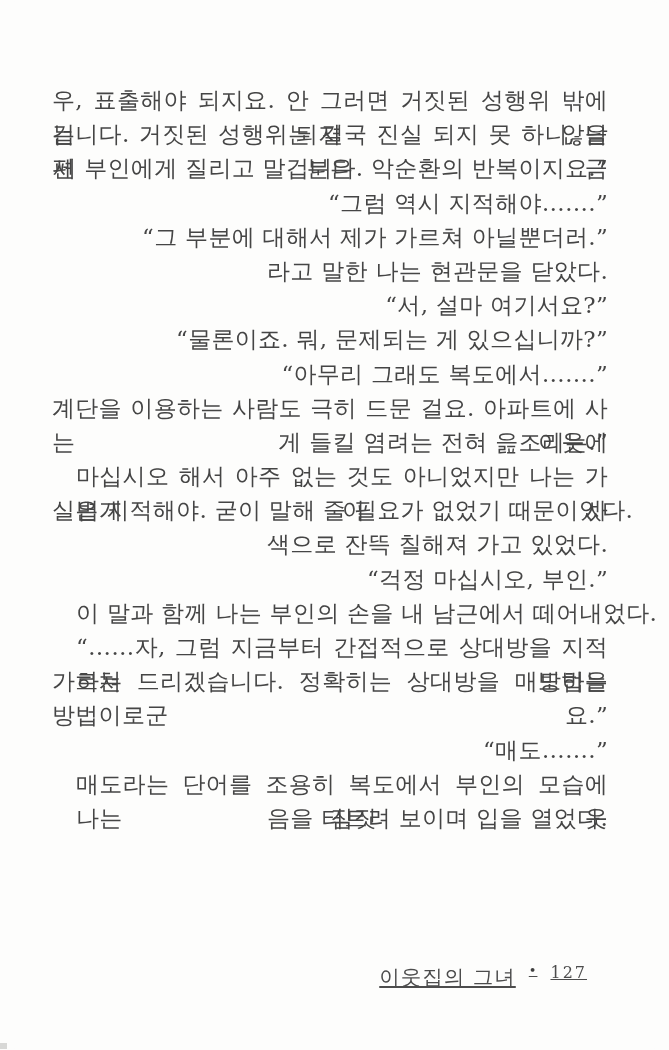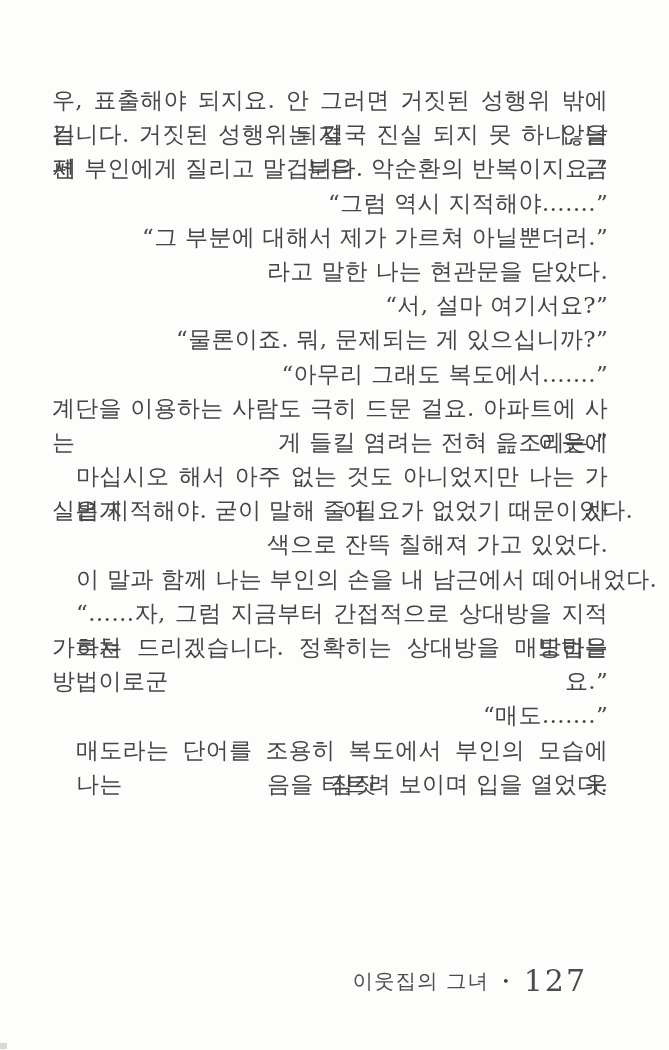--- a/index.html
+++ b/index.html
@@ -46,31 +46,31 @@
     padding-left: 24px;
   }
   .footer {
     position: absolute;
     top: 963px;
     right: 82px;
     font-size: 20.5px;
     letter-spacing: 1px;
     color: #4c4c4c;
     display: flex;
-    align-items: center;
     gap: 13px;
+    text-decoration: underline;
   }
   .footer .sep {
     font-size: 13px;
     line-height: 1;
     transform: translateY(1px);
     color: #3f3f3f;
   }
   .footer .pagenum {
-    font-size: 30px;
+    font-size: 16px;
     letter-spacing: 2px;
   }
   .scan-speck {
     position: absolute;
     left: 0px;
     top: 1043px;
     width: 7px;
     height: 6px;
     background: #d8d8d6;
   }
@@ -89,20 +89,21 @@
       <div class="line indent">“그 부분에 대해서 제가 가르쳐 아닐뿐더러.”</div>
       <div class="line indent">라고 말한 나는 현관문을 닫았다.</div>
       <div class="line indent">“서, 설마 여기서요?”</div>
       <div class="line indent">“물론이죠. 뭐, 문제되는 게 있으십니까?”</div>
       <div class="line indent">“아무리 그래도 복도에서…….”</div>
       <div class="line justify">계단을 이용하는 사람도 극히 드문 걸요. 아파트에 사는 이웃에</div>
       <div class="line">게 들킬 염려는 전혀 읊조리는.”</div>
       <div class="line indent justify">마십시오 해서 아주 없는 것도 아니었지만 나는 가볍게 이 사</div>
       <div class="line">실은 지적해야. 굳이 말해 줄 필요가 없었기 때문이었다.</div>
       <div class="line">색으로 잔뜩 칠해져 가고 있었다.</div>
+      <div class="line indent">“걱정 마십시오, 부인.”</div>
       <div class="line indent">이 말과 함께 나는 부인의 손을 내 남근에서 떼어내었다.</div>
       <div class="line indent justify">“……자, 그럼 지금부터 간접적으로 상대방을 지적하는 방법을</div>
       <div class="line justify">가르쳐 드리겠습니다. 정확히는 상대방을 매도하는 방법이로군</div>
       <div class="line">요.”</div>
       <div class="line indent">“매도…….”</div>
       <div class="line indent justify">매도라는 단어를 조용히 복도에서 부인의 모습에 나는 짐짓 웃</div>
       <div class="line">음을 터트려 보이며 입을 열었다.</div>
     </div>
 
   <div class="footer">

